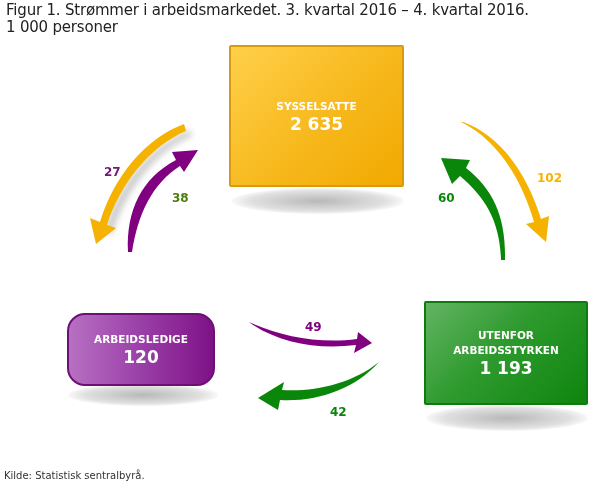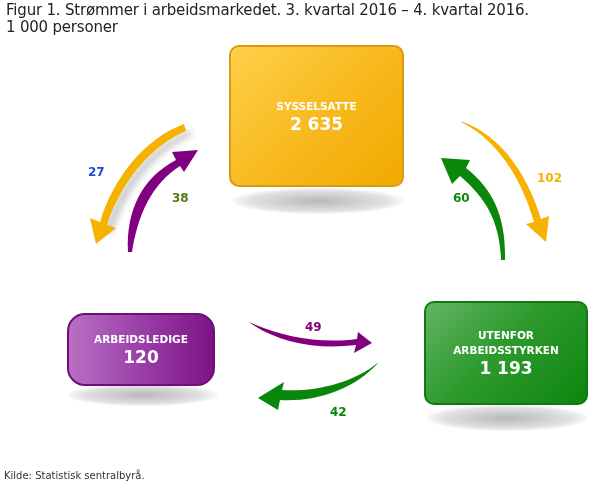--- a/index.html
+++ b/index.html
@@ -1,19 +1,19 @@
 <!DOCTYPE html>
 <html><head>
 <meta charset="utf-8">
 <style>
   html, body { margin:0; padding:0; background:#ffffff; }
   body { width:610px; height:488px; position:relative; overflow:hidden; font-family:"DejaVu Sans", sans-serif; }
   .title { position:absolute; left:6px; top:2px; font-size:15px; line-height:17px; color:#222; letter-spacing:-0.2px; }
   .source { position:absolute; left:4px; top:470px; font-size:10px; color:#333; }
-  .box { position:absolute; border-radius:10px; color:#fff; font-weight:bold; text-align:center; display:flex; flex-direction:column; justify-content:center; align-items:center; }
+  .box { position:absolute; border-radius:2px; color:#fff; font-weight:bold; text-align:center; display:flex; flex-direction:column; justify-content:center; align-items:center; }
   .box .lbl { font-size:10.5px; line-height:15px; }
   .box .val { font-size:17px; line-height:20px; }
   .shadow { position:absolute; border-radius:50%; background:radial-gradient(ellipse at center, rgba(0,0,0,0.28) 0%, rgba(0,0,0,0.12) 55%, rgba(0,0,0,0) 75%); }
   #box-syss { left:229px; top:45px; width:175px; height:142px; background:linear-gradient(135deg,#ffd04a 0%,#f7b81c 55%,#f2a900 100%); border:2px solid #d89a10; box-sizing:border-box; }
   #box-arb { left:67px; top:313px; width:148px; height:73px; background:linear-gradient(90deg,#b770c2 0%,#9a3fa8 50%,#7e1287 100%); border:2px solid #6d1075; box-sizing:border-box; border-radius:18px; }
   #box-ut { left:424px; top:301px; width:164px; height:104px; background:linear-gradient(135deg,#63b463 0%,#2e9a2e 45%,#0e850e 100%); border:2px solid #0f7a0f; box-sizing:border-box; }
   .num { position:absolute; font-weight:bold; font-size:12px; }
   svg.arrows { position:absolute; left:0; top:0; }
 </style>
 </head>
@@ -42,23 +42,23 @@
 
   <path d="M461,122 C498,140 522,180 534,222 L526,224 L546,242 L549,216 L541,219 C528,176 502,136 463,122 Z" fill="#f5b200"></path>
 
   <path d="M505,260 C506,218 494,190 466,168 L470,160 L441,158 L452,184 L460,176 C486,198 500,222 501,260 Z" fill="#0a870a"></path>
 
   <path d="M249,322 C276,342 316,350 356,345 L354,353 L372,343 L358,332 L357,339 C318,344 280,336 249,322 Z" fill="#800080"></path>
 
   <path d="M379,362 C352,384 314,392 282,390 L284,382 L258,398 L278,410 L280,400 C316,402 354,390 379,362 Z" fill="#0a870a"></path>
 </svg>
 
-<div class="num" style="left:88px;top:165px;color:#1d4ed8;text-align:right;">27</div>
+<div class="num" style="left:104px;top:165px;color:#701a75;text-align:right;">27</div>
 <div class="num" style="left:172px;top:191px;color:#4d7c0f;">38</div>
-<div class="num" style="left:453px;top:191px;color:#0a870a;">60</div>
+<div class="num" style="left:438px;top:191px;color:#0a870a;">60</div>
 <div class="num" style="left:537px;top:171px;color:#f5b200;">102</div>
 <div class="num" style="left:305px;top:320px;color:#800080;">49</div>
 <div class="num" style="left:284px;top:405px;color:#0a870a;margin-left:46px;">42</div>
 
 <div class="box" id="box-syss">
   <div class="lbl">SYSSELSATTE</div>
   <div class="val">2 635</div>
 </div>
 
 <div class="box" id="box-arb">

